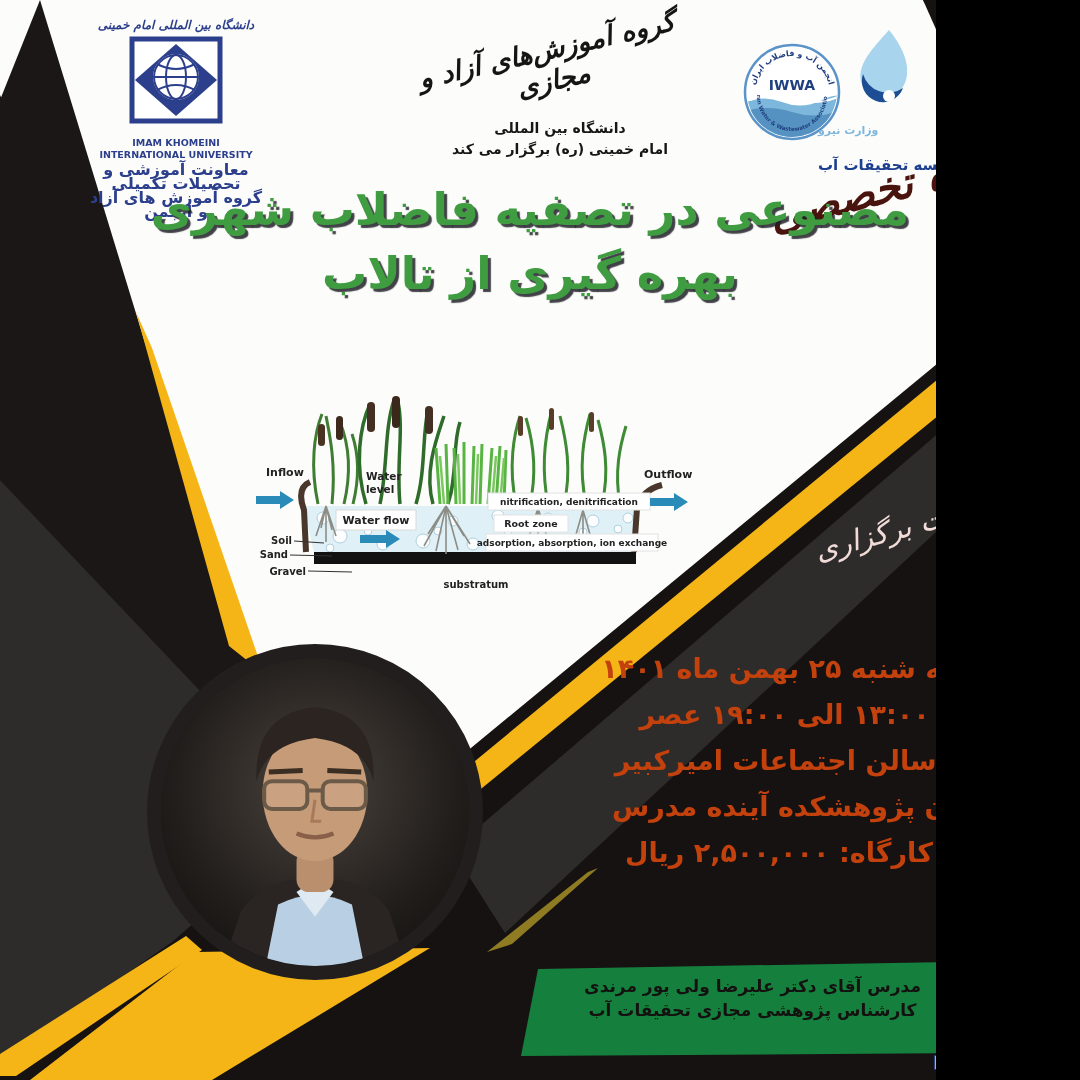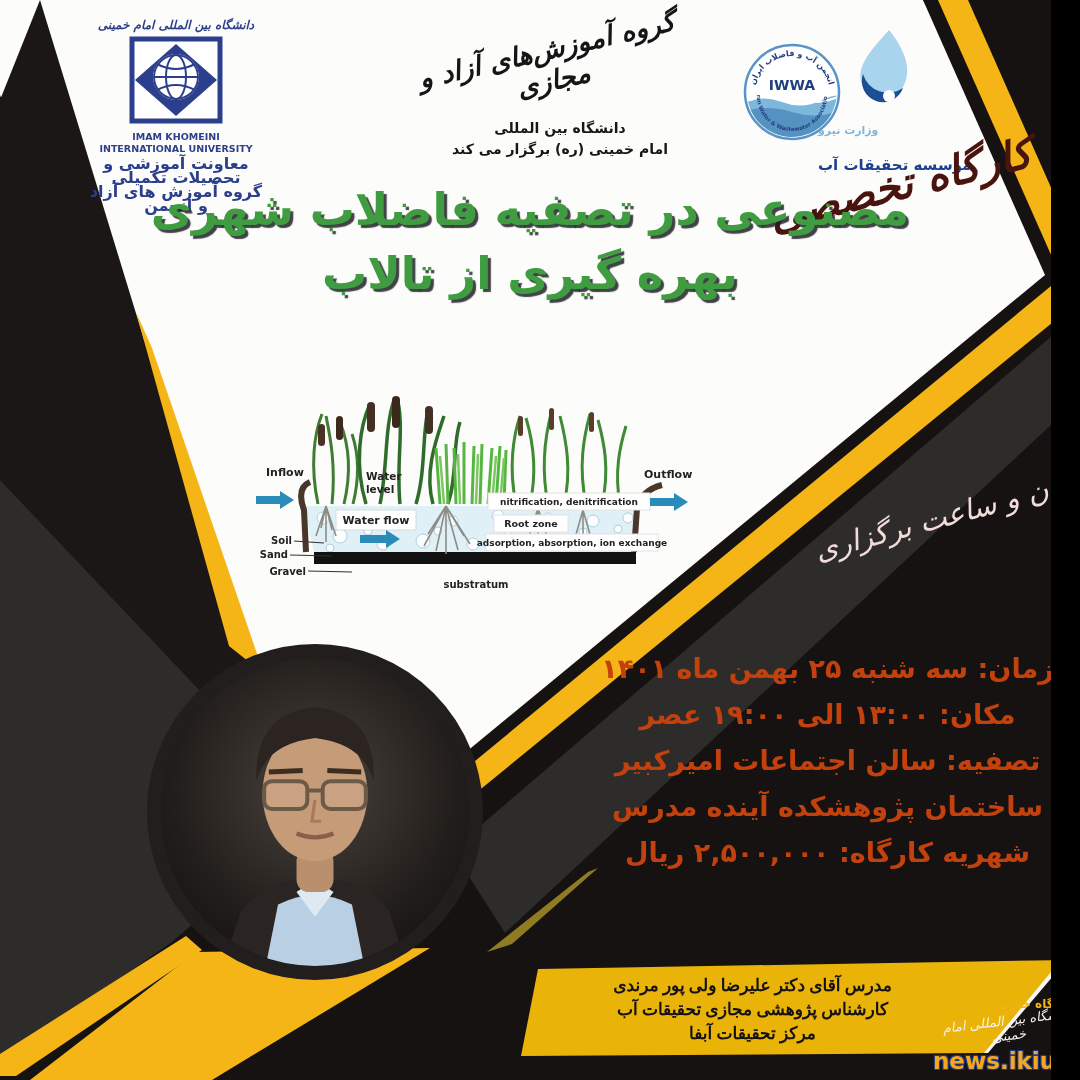--- a/index.html
+++ b/index.html
@@ -1,24 +1,24 @@
 <!DOCTYPE html>
 <html lang="fa"><head>
 <meta charset="utf-8">
 <style>
   html,body{margin:0;padding:0;background:#000;}
-  #poster{position:relative;width:1051px;height:1080px;overflow:hidden;
+  #poster{position:relative;width:936px;height:1080px;overflow:hidden;
           font-family:"DejaVu Sans",sans-serif;background:#161212;}
   #bg{position:absolute;left:0;top:0;width:1080px;height:1080px;}
   .abs{position:absolute;}
   .rtl{direction:rtl;unicode-bidi:plugin;}
   
   .uni-block{left:88px;top:18px;width:176px;text-align:center;color:#2c3f8c;}
   .uni-callig{font-size:12px;font-style:italic;font-weight:bold;letter-spacing:.5px;}
-  .uni-en{font-size:9.5px;font-weight:bold;line-height:11.5px;margin-top:3px;}
+  .uni-en{font-size:9.5px;font-weight:bold;line-height:11.5px;margin-top:9px;}
   .uni-dept{font-size:16px;font-weight:bold;line-height:14px;margin-top:3px;}
   .org-callig{left:395px;top:34px;width:310px;text-align:center;
       font-size:27px;font-weight:bold;font-style:italic;color:#151515;
       transform:rotate(-13deg);}
   .org-lines{left:405px;top:118px;width:310px;text-align:center;
       font-size:14px;font-weight:bold;color:#161616;line-height:21px;}
   .wri-text{left:818px;top:124px;width:156px;text-align:left;}
   .wri-min{font-size:11px;color:#7fb6dc;font-weight:bold;}
   .wri-inst{font-size:15px;color:#1d3f8f;font-weight:bold;margin-top:19px;}
   
@@ -27,22 +27,22 @@
       transform:rotate(-14deg);}
   .main-title{left:100px;top:178px;width:860px;text-align:center;
       font-size:45px;font-weight:bold;color:#3f9c40;line-height:64px;
       text-shadow:3px 3px 1px rgba(32,32,40,.85);}
   
   .sched-callig{left:810px;top:498px;width:280px;text-align:center;
       font-size:29px;font-style:italic;color:#f2dcd8;transform:rotate(-15deg);}
   .sched{left:575px;top:646px;width:505px;text-align:center;
       font-size:27px;font-weight:bold;color:#c2410c;line-height:46px;}
   
-  .banner{left:505px;top:952px;width:565px;height:108px;background:#eab308;
-      clip-path:polygon(33px 17px,556px 8px,479px 101px,16px 104px);font-family:Liberation Serif, serif;}
+  .banner{left:505px;top:952px;width:565px;height:108px;background:#15803d;
+      clip-path:polygon(33px 17px,556px 8px,479px 101px,16px 104px);}
   .banner-text{position:absolute;left:30px;right:100px;top:22px;text-align:center;
       font-size:17px;font-weight:bold;color:#141210;line-height:24px;}
   
   .news-label{left:988px;top:997px;width:90px;text-align:center;
       font-size:12px;font-weight:bold;color:#f0b310;}
   .news-callig{left:936px;top:1013px;width:144px;text-align:center;
       font-size:13px;font-style:italic;color:#f5f0ee;transform:rotate(-7deg);}
   .news-url{left:933px;top:1048px;width:147px;text-align:center;
       font-size:23px;font-weight:bold;color:#f6a81c;
       text-shadow:-1px -1px 0 #1e3a8a,1px -1px 0 #1e3a8a,-1px 1px 0 #1e3a8a,1px 1px 0 #1e3a8a;}
@@ -291,21 +291,20 @@
       <path d="M35,37 L46,36.5 M54,36.5 L65,37" stroke="#3a2d22" stroke-width="1.6"></path>
       <path d="M44,57 Q50,59.5 56,57" stroke="#8a5f49" stroke-width="1.4" fill="none"></path>
       <path d="M50,46 L49,53 L52,53" stroke="#a87a5c" stroke-width="1" fill="none"></path>
     </svg>
   </div>
 
   <div class="abs banner">
     <div class="banner-text rtl">
       <div>مدرس آقای دکتر  علیرضا ولی پور مرندی</div>
       <div>کارشناس پژوهشی مجازی تحقیقات آب</div>
-      <div>مرکز تحقیقات آبفا</div>
     </div>
   </div>
 
   <div class="abs news-label rtl">پایگاه خبری</div>
   <div class="abs news-callig rtl">دانشگاه بین المللی امام خمینی</div>
   <div class="abs news-url">news.ikiu.ac.ir</div>
 
 </div>
 
 </body></html>

